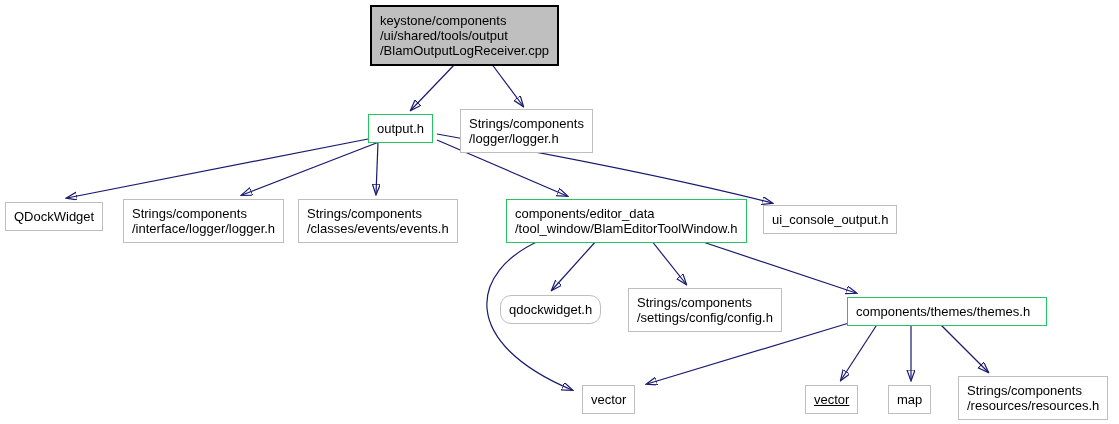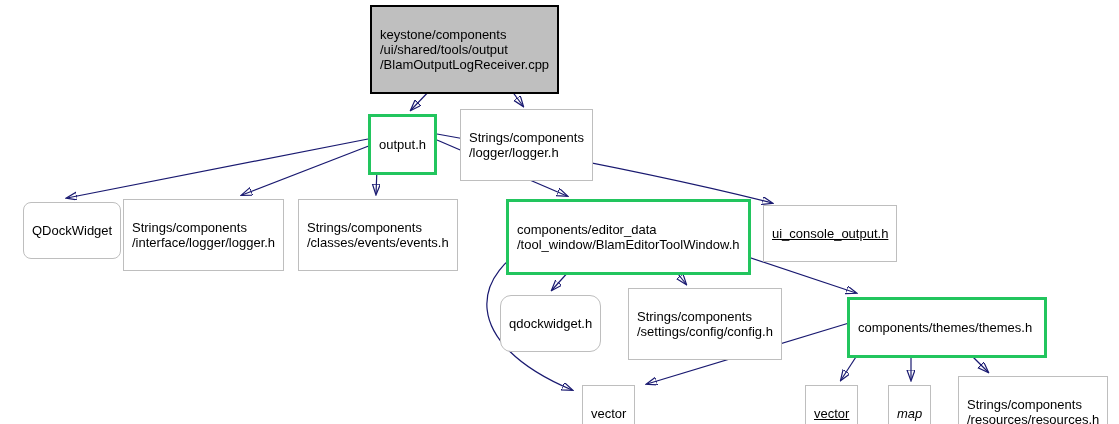--- a/index.html
+++ b/index.html
@@ -18,25 +18,25 @@
   }
   .edges path { stroke:#191970; stroke-width:1.2; fill:none; }
   .node {
     position: absolute;
     box-sizing: border-box;
     background: #ffffff;
     border: 1px solid #bebebe;
     color: #000000;
     font-size: 13px;
     line-height: 15px;
-    padding: 20px 8px;
+    padding: 6px 8px;
     white-space: pre-line;
     text-align: left;
   }
-  .node.black { border: 3px solid #22c55e; }
+  .node.black { border: 1px solid #22c55e; }
   .node.main  { background: #bfbfbf; border: 2px solid #000000; }
 </style>
 </head>
 <body>
 
 <div class="canvas">
 
   <svg class="edges" viewBox="0 0 1119 424" xmlns="http://www.w3.org/2000/svg">
     <defs>
       <marker id="arrow" markerUnits="userSpaceOnUse" markerWidth="12" markerHeight="10" refX="10" refY="4" orient="auto">
@@ -62,42 +62,42 @@
 
   <div class="node main" style="left:370px; top:5px;">keystone/components
 /ui/shared/tools/output
 /BlamOutputLogReceiver.cpp</div>
 
   <div class="node black" style="left:368px; top:114px;">output.h</div>
 
   <div class="node" style="left:460px; top:109px;">Strings/components
 /logger/logger.h</div>
 
-  <div class="node" style="left:23px; top:202px;border-radius:8px;">QDockWidget</div>
+  <div class="node" style="left:5px; top:202px;">QDockWidget</div>
 
   <div class="node" style="left:123px; top:199px;">Strings/components
 /interface/logger/logger.h</div>
 
   <div class="node" style="left:298px; top:199px;">Strings/components
 /classes/events/events.h</div>
 
   <div class="node black" style="left:506px; top:199px;">components/editor_data
 /tool_window/BlamEditorToolWindow.h</div>
 
-  <div class="node" style="left:763px; top:205px;text-decoration:underline;">ui_console_output.h</div>
+  <div class="node" style="left:763px; top:205px;">ui_console_output.h</div>
 
   <div class="node" style="left:500px; top:295px;border-radius:11px;">qdockwidget.h</div>
 
   <div class="node" style="left:628px; top:288px;">Strings/components
 /settings/config/config.h</div>
 
   <div class="node black" style="left:812px; top:297px; min-width:200px;margin-left:35px;">components/themes/themes.h</div>
 
   <div class="node" style="left:582px; top:385px;">vector</div>
 
   <div class="node" style="left:805px; top:385px;text-decoration:underline;">vector</div>
 
-  <div class="node" style="left:888px; top:385px;font-style:italic;">map</div>
+  <div class="node" style="left:888px; top:385px;">map</div>
 
   <div class="node" style="left:958px; top:376px;">Strings/components
 /resources/resources.h</div>
 
 </div>
 
 </body></html>

